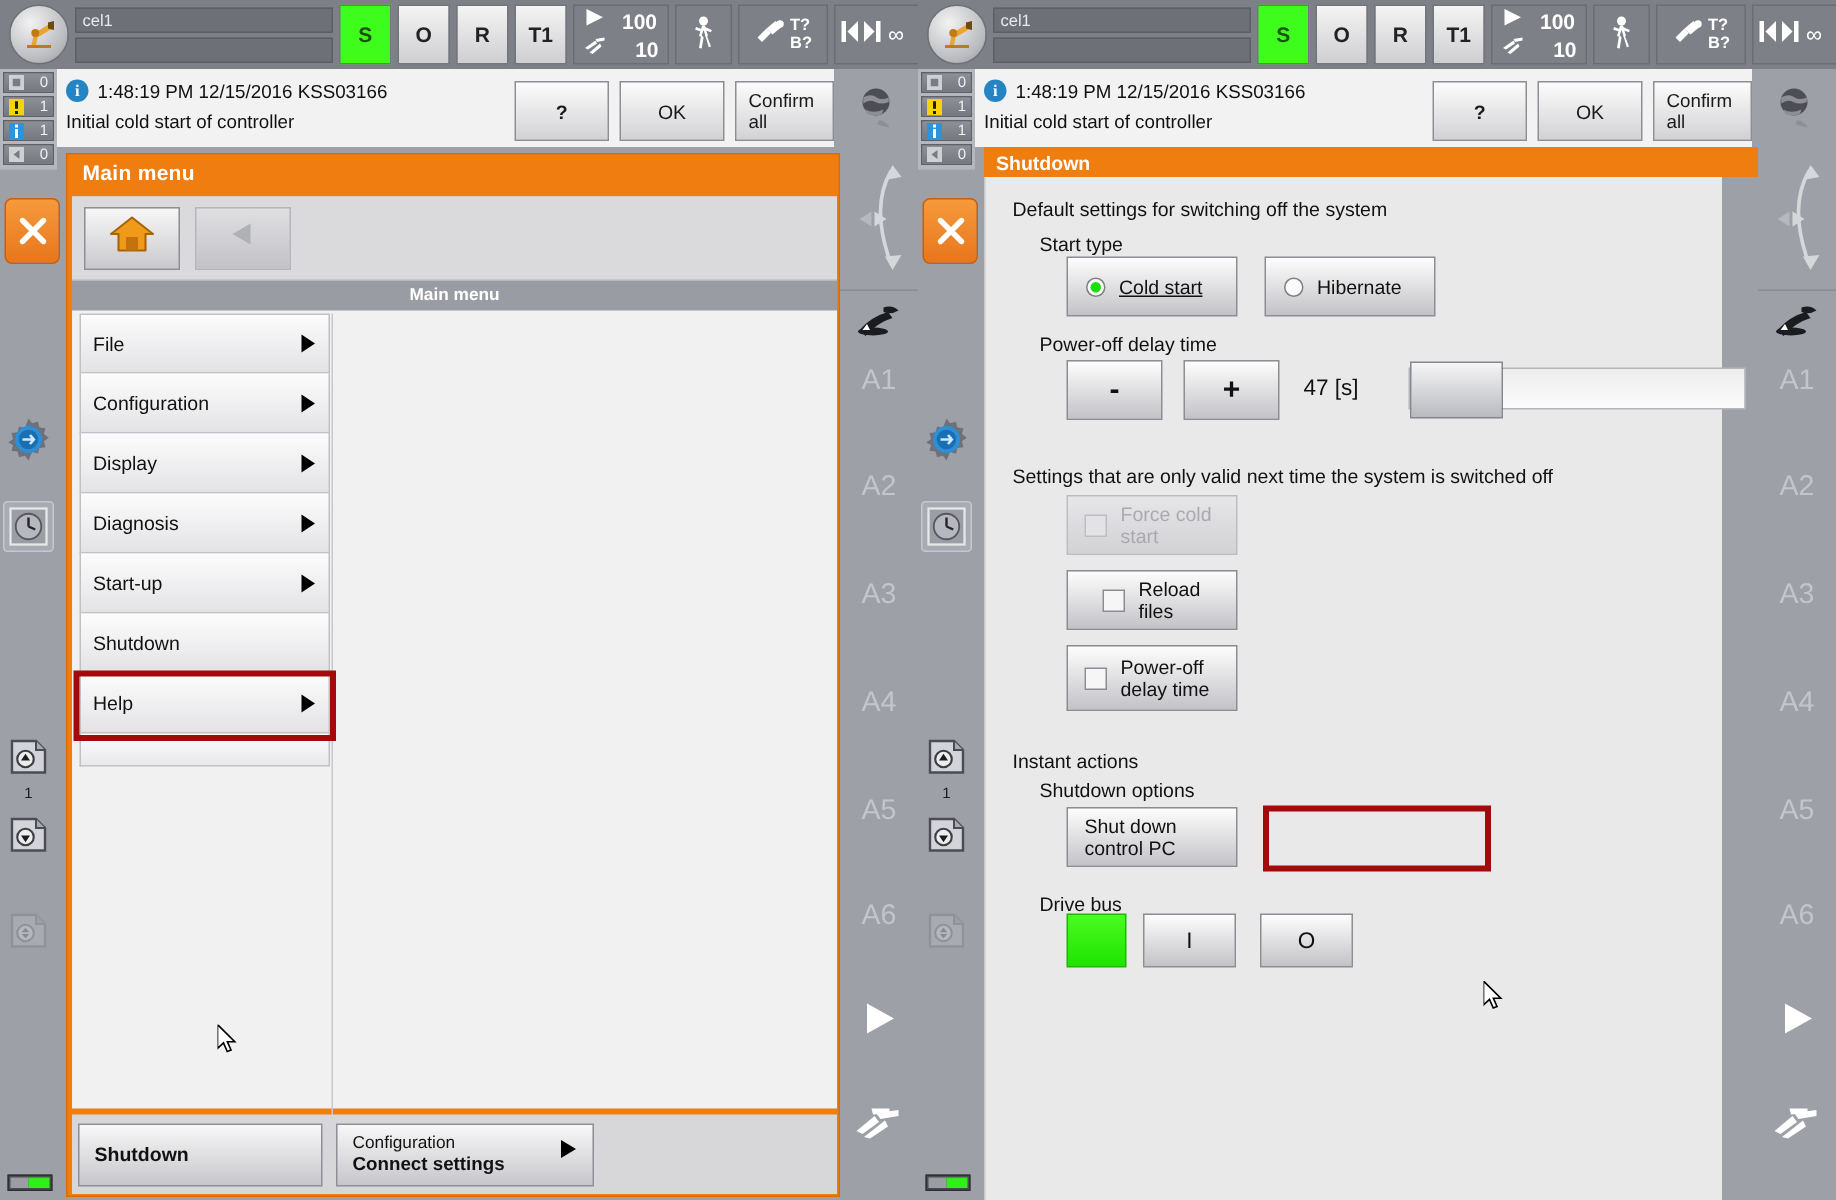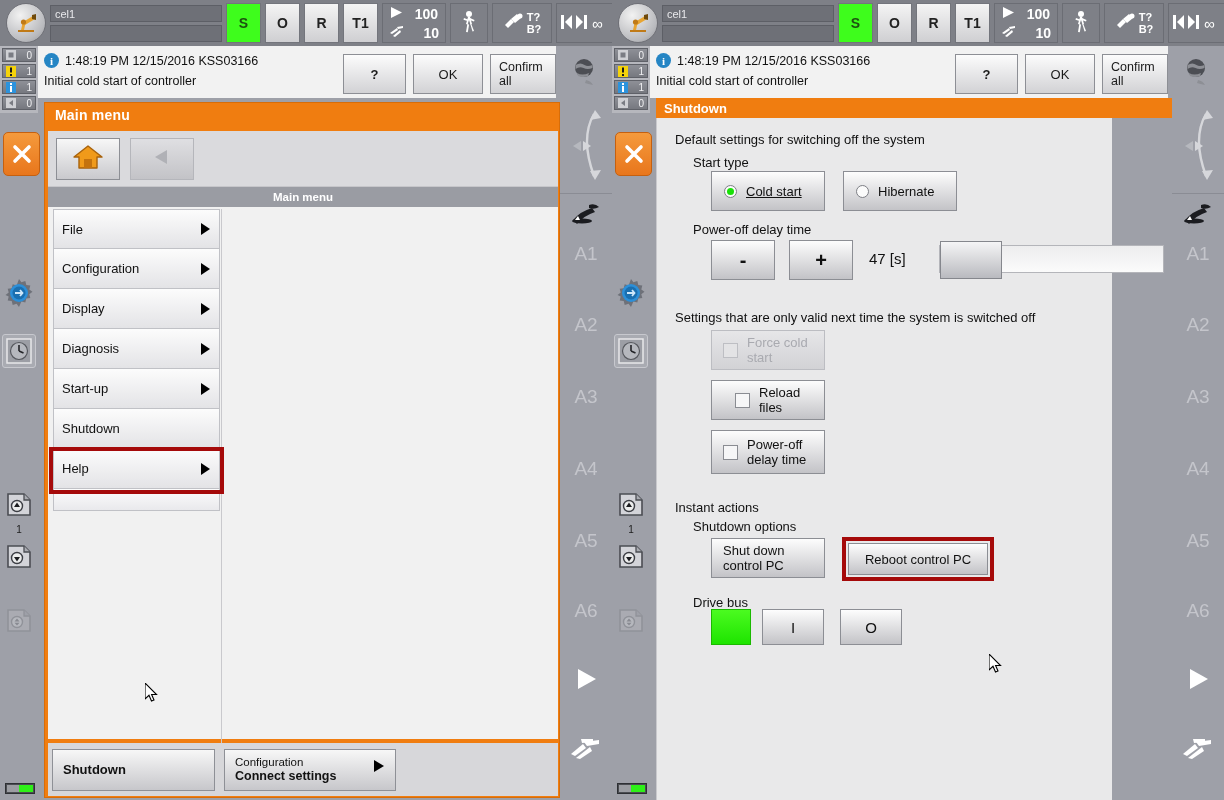--- a/index.html
+++ b/index.html
@@ -294,21 +294,21 @@
   .sd-title {
     position: absolute; left: 44px; top: 98px;
     width: 516px; height: 20px;
     background: #f07d10;
     color: #ffffff; font-size: 13px; font-weight: bold;
     display: flex; align-items: center;
     padding-left: 8px;
   }
   .sd-body {
     position: absolute; left: 44px; top: 118px;
-    width: 456px; height: 682px;
+    width: 492px; height: 682px;
     background: #e9e9ea;
     border-left: 1px solid #c9c9cd;
   }
   .sd-group-label { font-size: 13px; color: #111; }
   .sd-sub-label  { font-size: 13px; color: #111; }
   .gbtn {
     background: linear-gradient(#fdfdfd, #c3c3c7);
     border: 1px solid #8c8e94;
     display: flex; align-items: center;
     font-size: 13px; color: #111;
@@ -934,21 +934,20 @@
       </div>
       <div class="gbtn" style="position:absolute; left:54px; top:312px; width:114px; height:44px; padding-left:11px; gap:9px;">
         <span class="cbox"></span>
         <span style="line-height:15px;">Power-off delay time</span>
       </div>
 
       <div class="sd-group-label" style="position:absolute; left:18px; top:382px;">Instant actions</div>
       <div class="sd-sub-label" style="position:absolute; left:36px; top:401px;">Shutdown options</div>
 
       <div class="gbtn" style="position:absolute; left:54px; top:420px; width:114px; height:40px; padding-left:11px; line-height:15px;">Shut down control PC</div>
-      <div class="gbtn" style="position:absolute; left:191px; top:425px; width:140px; height:32px; justify-content:center;">Reboot control PC</div>
       <div class="sel-ring" style="position:absolute; left:185px; top:419px; width:152px; height:44px;"></div>
 
       <div class="sd-sub-label" style="position:absolute; left:36px; top:477px;">Drive bus</div>
       <div class="drivebox" style="position:absolute; left:54px; top:491px;"></div>
       <div class="gbtn" style="position:absolute; left:105px; top:491px; width:62px; height:36px; justify-content:center; font-size:15px;">I</div>
       <div class="gbtn" style="position:absolute; left:183px; top:491px; width:62px; height:36px; justify-content:center; font-size:15px;">O</div>
 
       <div class="cursor" style="left:332px; top:536px;">
         <svg width="14" height="20" viewBox="0 0 14 20">
           <polygon points="0,0 0,16 4,12.3 6.5,18 9,17 6.6,11.5 11.5,11.5" fill="#ffffff" stroke="#000" stroke-width="1.1"></polygon>

